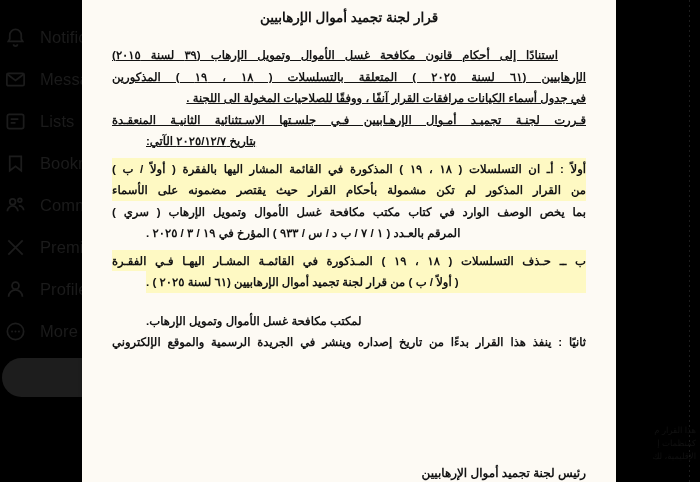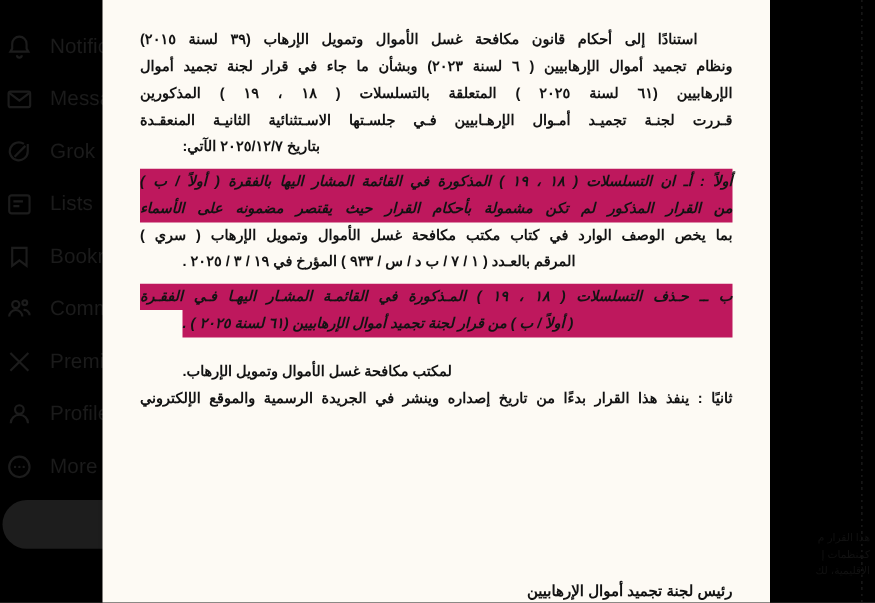--- a/index.html
+++ b/index.html
@@ -124,35 +124,34 @@
     letter-spacing: -0.2px;
   }
 
   .doc-para {
     font-size: 11.6px;
     line-height: 21.5px;
     text-align: justify;
     font-weight: bold;
     letter-spacing: -0.1px;
   }
-  .doc-para.first { margin-top: 15px; }
+  .doc-para.first { margin-top: 15px; text-decoration: underline; }
   .doc-para .lead { padding-right: 28px; }
 
   .line { display: block; }
   .line.justify {
     text-align: justify;
     text-align-last: justify;
   }
   .line.start { text-align: right; }
   .line.end   { text-align: left; margin-left: 34px; }
 
   .hl {
-    background: #be185d;
+    background: #fef9c3;
     box-decoration-break: clone;
-    font-style: italic;
     -webkit-box-decoration-break: clone;
   }
 
   .doc-block { margin-top: 6px; }
 
   #signature-block {
     position: absolute;
     right: 30px;
     bottom: 2px;
     width: 420px;
@@ -183,29 +182,20 @@
   <div class="nav-item">
     <span class="nav-icon">
       <svg viewBox="0 0 24 24" fill="none" stroke="currentColor" stroke-width="1.8">
         <rect x="3" y="5.5" width="18" height="13" rx="1.5"></rect>
         <path d="M3.5 6.5l8.5 6.5 8.5-6.5"></path>
       </svg>
     </span>
     <span class="nav-label">Messages</span>
   </div>
 
-  <div class="nav-item">
-    <span class="nav-icon">
-      <svg viewBox="0 0 24 24" fill="none" stroke="currentColor" stroke-width="1.8">
-        <path d="M19 5.5v6a7.5 7.5 0 1 1-3.2-6.1"></path>
-        <path d="M8 16l9-9"></path>
-      </svg>
-    </span>
-    <span class="nav-label">Grok</span>
-  </div>
 
   <div class="nav-item">
     <span class="nav-icon">
       <svg viewBox="0 0 24 24" fill="none" stroke="currentColor" stroke-width="1.8">
         <rect x="3.5" y="4.5" width="17" height="15" rx="2"></rect>
         <path d="M7 9.5h8M7 13.5h5"></path>
       </svg>
     </span>
     <span class="nav-label">Lists</span>
   </div>
@@ -269,26 +259,27 @@
 
 <div id="right-column-text">
   <div>هذا القرار م</div>
   <div>كمنظمات إ</div>
   <div>الإقليمية، لك</div>
 </div>
 
 <article id="document-page">
 
   <div class="doc-title">
+    <span class="line">قرار لجنة تجميد أموال الإرهابيين</span>
   </div>
 
   <div class="doc-para first">
     <span class="line justify lead">استنادًا إلى أحكام قانون مكافحة غسل الأموال وتمويل الإرهاب (٣٩ لسنة ٢٠١٥)</span>
-    <span class="line justify">ونظام تجميد أموال الإرهابيين ( ٦  لسنة ٢٠٢٣) وبشأن ما جاء في قرار لجنة تجميد أموال</span>
     <span class="line justify">الإرهابيين (٦١ لسنة ٢٠٢٥ ) المتعلقة بالتسلسلات ( ١٨ ، ١٩ ) المذكورين</span>
+    <span class="line start">في جدول أسماء الكيانات مرافقات القرار آنفًا ، ووفقًا للصلاحيات المخولة الى اللجنة .</span>
     <span class="line justify">قـررت لجنـة تجميـد أمـوال الإرهـابيين فـي جلسـتها الاسـتثنائية الثانيـة المنعقـدة</span>
     <span class="line end">بتاريخ ٢٠٢٥/١٢/٧ الآتي:</span>
   </div>
 
   <div class="doc-para doc-block">
     <span class="line justify hl">أولاً : أـ ان التسلسلات ( ١٨ ، ١٩ ) المذكورة في القائمة المشار اليها بالفقرة ( أولاً / ب )</span>
     <span class="line justify hl">من القرار المذكور لم تكن مشمولة بأحكام القرار حيث يقتصر مضمونه على الأسماء</span>
     <span class="line justify">بما يخص الوصف الوارد في كتاب مكتب مكافحة غسل الأموال وتمويل الإرهاب ( سري )</span>
     <span class="line end">المرقم بالعـدد ( ١ / ٧ / ب د / س / ٩٣٣ ) المؤرخ في ١٩ / ٣ / ٢٠٢٥ .</span>
   </div>

